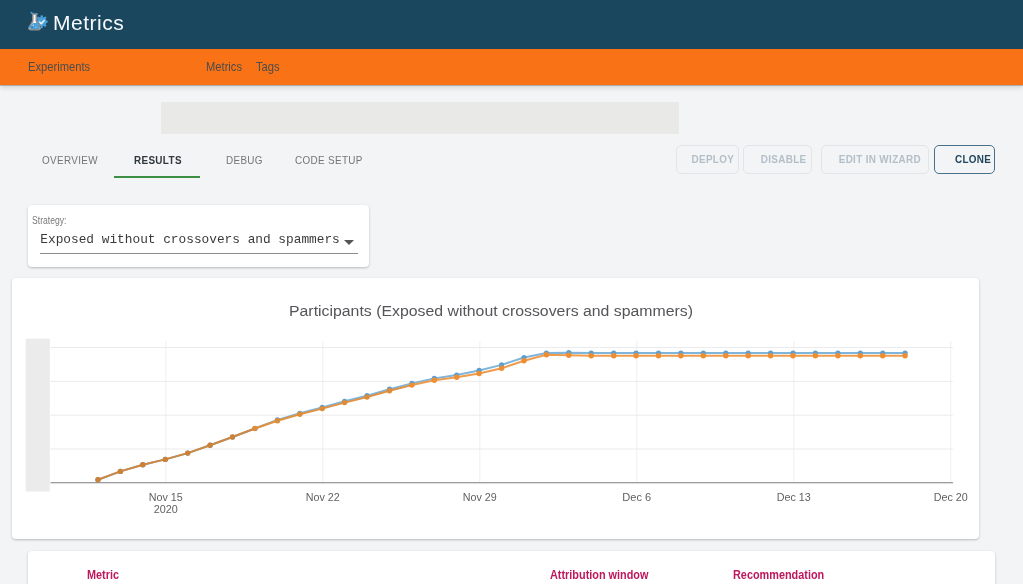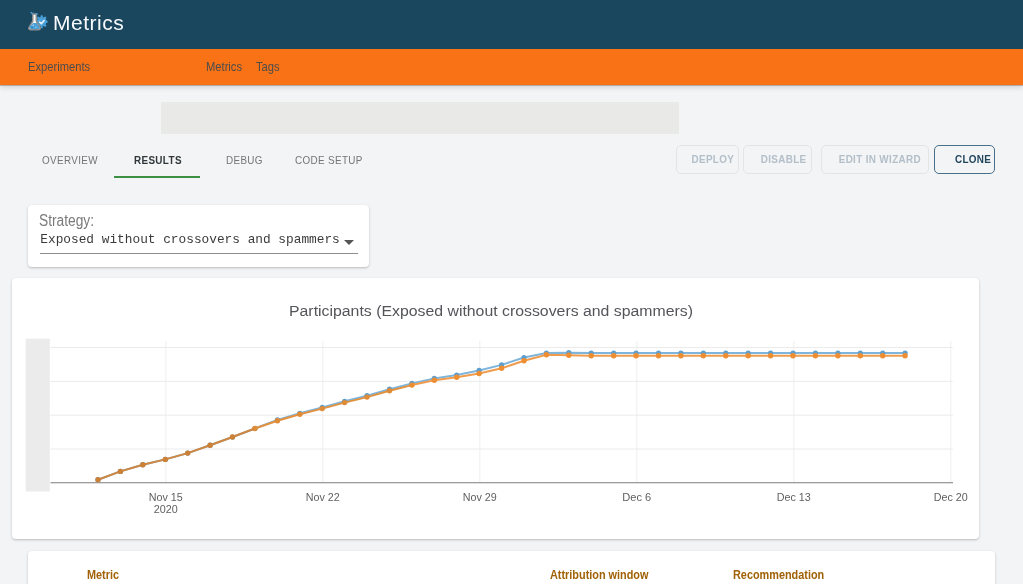--- a/index.html
+++ b/index.html
@@ -20,29 +20,29 @@
 .tab{position:absolute;top:153px;height:14px;line-height:14px;font-size:11.5px;letter-spacing:.4px;color:#757575}
 .tab.active{color:#30373b;font-weight:bold}
 #tabline{position:absolute;left:113.5px;top:176px;width:86px;height:2px;background:#3d8f43}
 
 .btn{position:absolute;top:145px;height:28.5px;border:1px solid #e2e5e7;border-radius:5px;background:transparent;color:#b3bfc8;font-size:11.5px;font-weight:bold;letter-spacing:.4px;text-align:right;line-height:26.5px}
 .btn span{display:inline-block;transform:scaleX(.86);white-space:nowrap}
 #btn-clone{border:1px solid #49708a;color:#20455c}
 
 .card{position:absolute;background:#fff;border-radius:4px;box-shadow:0 1px 3px rgba(0,0,0,.14),0 1px 2px rgba(0,0,0,.1)}
 #stratcard{left:28px;top:204.5px;width:341px;height:62.5px}
-#stratlabel{position:absolute;left:11px;top:9.5px;font-size:16px;color:#7a7a7a;line-height:13px}
+#stratlabel{position:absolute;left:4px;top:9.5px;font-size:10px;color:#7a7a7a;line-height:13px}
 #stratsel{position:absolute;left:12.3px;top:25.5px;font-family:"Liberation Mono",monospace;font-size:12.8px;color:#3a3a3a;line-height:20px;white-space:nowrap}
 #stratline{position:absolute;left:12.3px;top:48px;width:318px;height:1px;background:#8d8d8d}
 #caret{position:absolute;left:315.5px;top:35px;width:0;height:0;border-left:5px solid transparent;border-right:5px solid transparent;border-top:5.5px solid #555}
 
 #chartcard{left:12px;top:278px;width:967px;height:261px}
 
 #tablecard{left:28px;top:551px;width:967px;height:60px}
-.th{position:absolute;top:569px;font-size:12.5px;font-weight:bold;color:#a16207;line-height:13px}
+.th{position:absolute;top:569px;font-size:12.5px;font-weight:bold;color:#be185d;line-height:13px}
 </style>
 </head>
 <body>
 <div id="page">
   <div id="hdr">
     <svg id="logo" width="25" height="25" viewBox="0 0 25 25">
       <g fill="#4aa0d8">
         <circle cx="16.7" cy="13.7" r="4.8"></circle>
         <rect x="15.5" y="7.2" width="2.4" height="2.2" rx=".9"></rect>
         <rect x="15.5" y="18.0" width="2.4" height="2.2" rx=".9"></rect>

